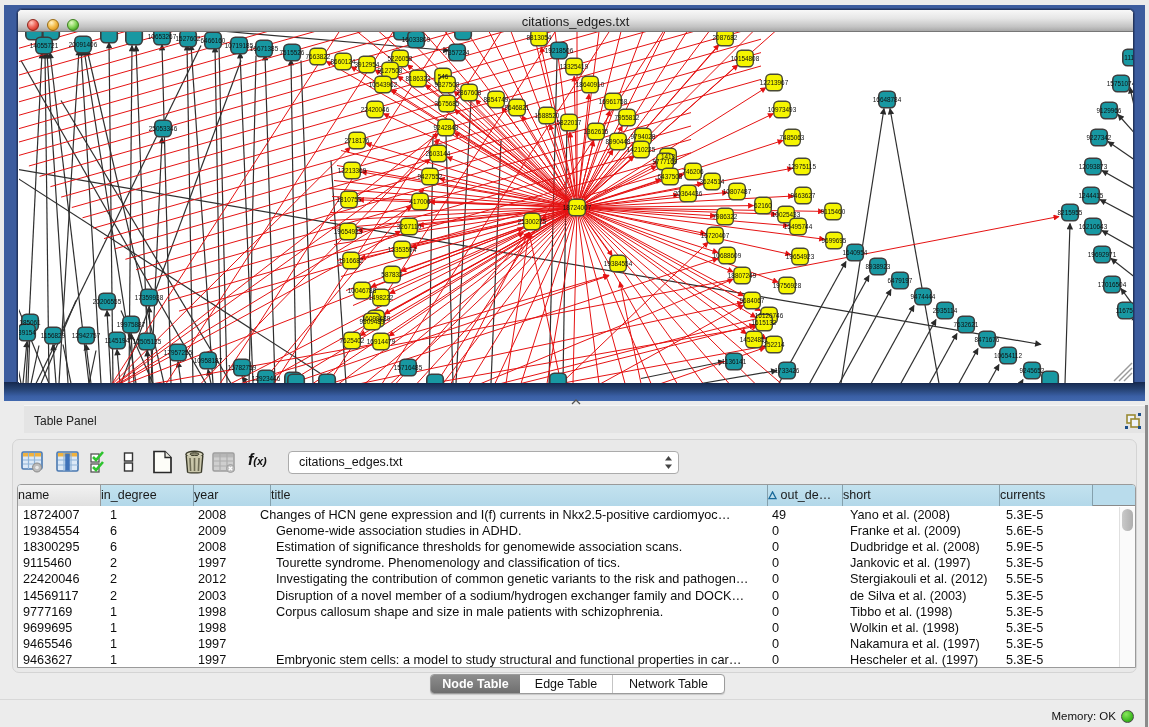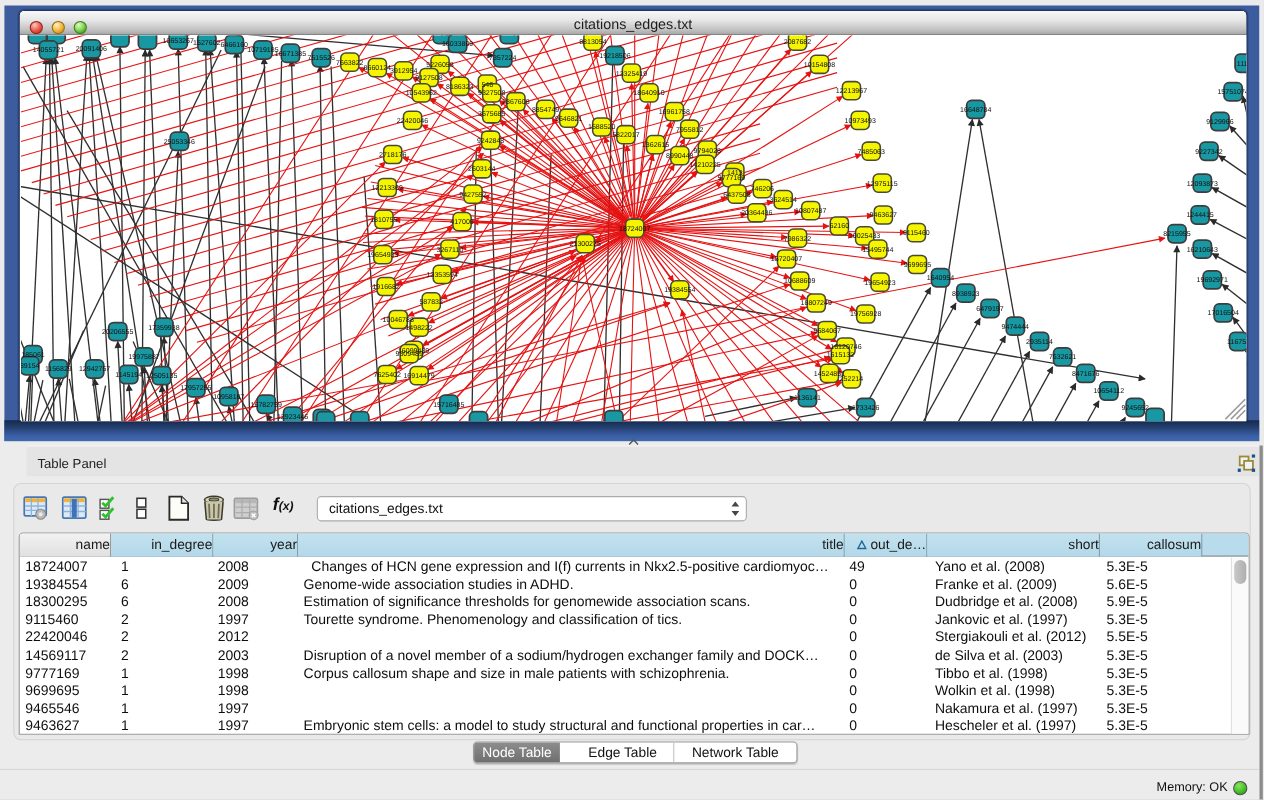--- a/index.html
+++ b/index.html
@@ -23,31 +23,31 @@
 #tp-title { position:absolute; left:10px; top:8px; font-size:12px; color:#222; }
 #tp-x { position:absolute; left:1124px; top:5px; font-size:16px; font-weight:bold; color:#111; }
 #subpanel { position:absolute; left:12px; top:37px; width:1125px; height:234px; background:#e9e9e9; border:1px solid #d4d4d4; border-radius:7px; }
 .ticon { position:absolute; top:48px; }
 #combo { position:absolute; left:288px; top:49px; width:391px; height:23px; background:#fff;
   border:1px solid #ababab; border-radius:4px; font-size:12.5px; color:#111; line-height:21px; padding-left:10px; }
 #combo .stepper { position:absolute; right:5px; top:3px; width:9px; height:15px; color:#333; }
 #tbl { position:absolute; left:17px; top:484px; width:1119px; height:184px; background:#fff;
   border:1px solid #9a9a9a; border-radius:4px 4px 0 0; overflow:hidden; }
 #thead { position:absolute; left:0; top:0; width:100%; height:21px; border-bottom:1px solid #8a8a8a; background:#b9dcec; }
-.th { position:absolute; top:0; height:21px; font-size:12.5px; color:#1a1a1a; text-align:right; line-height:21px;
+.th { position:absolute; top:0; height:21px; font-size:12.5px; color:#1a1a1a; text-align:left; line-height:21px;
   border-right:1px solid #85a0ac; background:linear-gradient(to bottom,#c3e2ef,#b3d8e9); }
 .th.gray { background:linear-gradient(to bottom,#f2f2f2,#e0e0e0); border-right:1px solid #9a9a9a; }
 .tr { position:absolute; left:0; width:100%; height:16.1px; }
 .td { position:absolute; top:0; font-size:12.7px; color:#0d0d0d; white-space:nowrap; overflow:hidden; line-height:16px; }
 #vscroll { position:absolute; left:1101px; top:22px; width:16px; height:162px; background:#fafafa; border-left:1px solid #e0e0e0; }
 #vthumb { position:absolute; left:2px; top:2px; width:11px; height:22px; background:linear-gradient(to right,#c9c9c9,#aeaeae); border-radius:6px; }
 #tabs { position:absolute; left:430px; top:674px; width:295px; height:20px; border:1px solid #9c9c9c; border-radius:4px;
   background:#fff; box-shadow:0 1px 1px rgba(0,0,0,.15); }
 .tab { position:absolute; top:0; height:18px; font-size:12.5px; line-height:18px; text-align:center; color:#111; }
-#tab1 { left:0; width:78px; background:linear-gradient(to bottom,#8d8d8d,#6f6f6f); color:#fff; border-radius:3px 0 0 3px; }
+#tab1 { left:0; width:89px; background:linear-gradient(to bottom,#8d8d8d,#6f6f6f); color:#fff; border-radius:3px 0 0 3px;font-weight:bold; }
 #tab2 { left:89px; width:92px; }
 #tab3 { left:181px; width:112px; border-left:1px solid #c4c4c4; }
 #statusbar { position:absolute; left:0; top:699px; width:1149px; height:28px; background:#ececec; border-top:1px solid #d8d8d8; }
 #mem { position:absolute; right:33px; top:10px; font-size:11.5px; color:#111; }
 #memdot { position:absolute; left:1121px; top:710px; width:13px; height:13px; border-radius:50%;
   background:radial-gradient(circle at 38% 30%, #8ae65e, #3fbc22 60%, #2a9212); border:1px solid #4a4a4a; }
 #rightstrip { position:absolute; left:1145px; top:0; width:4px; height:727px; background:#ebebeb; }
 #rightbar { position:absolute; left:1145px; top:405px; width:3px; height:322px; background:#8b8b8b; }
 .divider-caret { position:absolute; left:571px; top:399px; width:10px; height:6px; }
 </style></head>
@@ -671,27 +671,27 @@
 <div id="tbl">
   <div id="thead">
     <span class="th gray" style="left:0;width:83px">name</span>
     <span class="th" style="left:83px;width:93px">in_degree</span>
     <span class="th" style="left:176px;width:77px">year</span>
     <span class="th" style="left:253px;width:497px">title</span>
     <span class="th" style="left:750px;width:75px"><svg width="9" height="9" viewBox="0 0 10 10" style="vertical-align:-1px">
           <path d="M5 1 L9 8.5 L1 8.5 Z" fill="none" stroke="#1a6a9a" stroke-width="1.4"></path>
         </svg> out_de…</span>
     <span class="th" style="left:825px;width:157px">short</span>
-    <span class="th" style="left:982px;width:93px">callosum</span>
+    <span class="th" style="left:982px;width:93px">currents</span>
   </div>
 <div class="tr" style="top:22.0px">
 <span class="td" style="left:5px;width:78px">18724007</span>
 <span class="td" style="left:92px;width:85px">1</span>
 <span class="td" style="left:180px;width:72px">2008</span>
-<span class="td" style="left:265px;width:492px">Changes of HCN gene expression and I(f) currents in Nkx2.5-positive cardiomyoc…</span>
+<span class="td" style="left:242px;width:492px">Changes of HCN gene expression and I(f) currents in Nkx2.5-positive cardiomyoc…</span>
 <span class="td" style="left:754px;width:70px">49</span>
 <span class="td" style="left:832px;width:152px">Yano et al. (2008)</span>
 <span class="td" style="left:988px;width:88px">5.3E-5</span>
 </div>
 <div class="tr" style="top:38.1px">
 <span class="td" style="left:5px;width:78px">19384554</span>
 <span class="td" style="left:92px;width:85px">6</span>
 <span class="td" style="left:180px;width:72px">2009</span>
 <span class="td" style="left:258px;width:492px">Genome-wide association studies in ADHD.</span>
 <span class="td" style="left:754px;width:70px">0</span>
@@ -713,20 +713,21 @@
 <span class="td" style="left:180px;width:72px">1997</span>
 <span class="td" style="left:258px;width:492px">Tourette syndrome. Phenomenology and classification of tics.</span>
 <span class="td" style="left:754px;width:70px">0</span>
 <span class="td" style="left:832px;width:152px">Jankovic et al. (1997)</span>
 <span class="td" style="left:988px;width:88px">5.3E-5</span>
 </div>
 <div class="tr" style="top:86.4px">
 <span class="td" style="left:5px;width:78px">22420046</span>
 <span class="td" style="left:92px;width:85px">2</span>
 <span class="td" style="left:180px;width:72px">2012</span>
+<span class="td" style="left:258px;width:492px">Investigating the contribution of common genetic variants to the risk and pathogen…</span>
 <span class="td" style="left:754px;width:70px">0</span>
 <span class="td" style="left:832px;width:152px">Stergiakouli et al. (2012)</span>
 <span class="td" style="left:988px;width:88px">5.5E-5</span>
 </div>
 <div class="tr" style="top:102.5px">
 <span class="td" style="left:5px;width:78px">14569117</span>
 <span class="td" style="left:92px;width:85px">2</span>
 <span class="td" style="left:180px;width:72px">2003</span>
 <span class="td" style="left:258px;width:492px">Disruption of a novel member of a sodium/hydrogen exchanger family and DOCK…</span>
 <span class="td" style="left:754px;width:70px">0</span>

